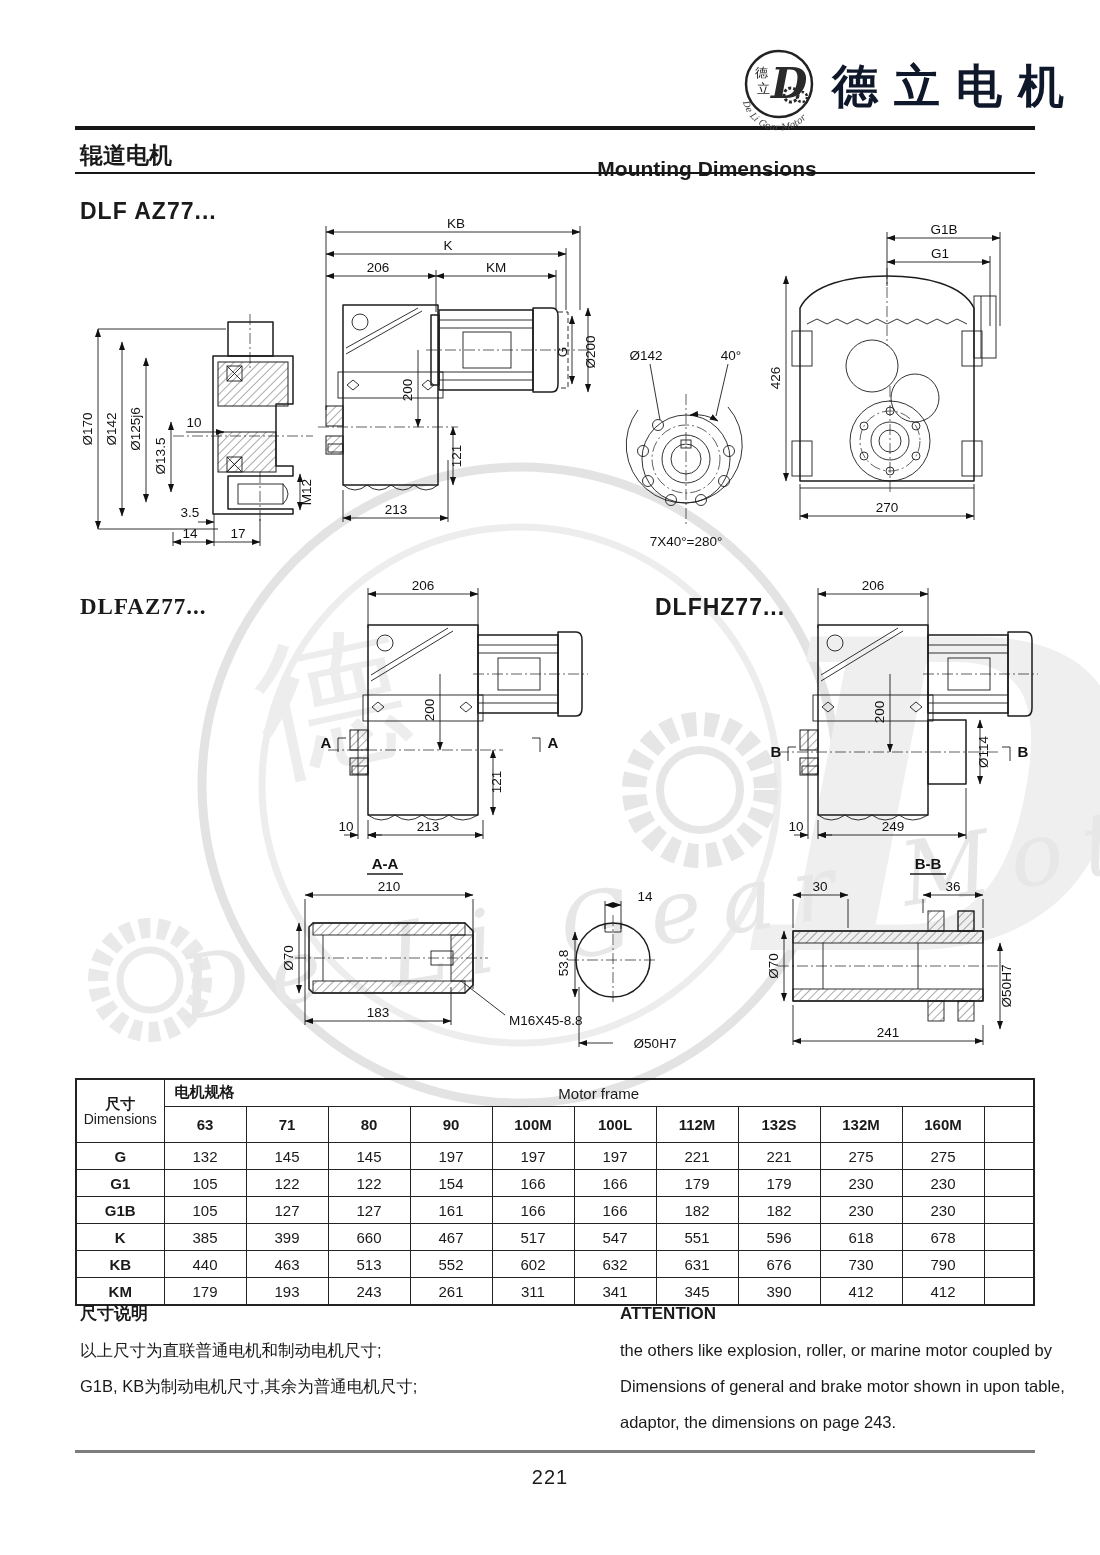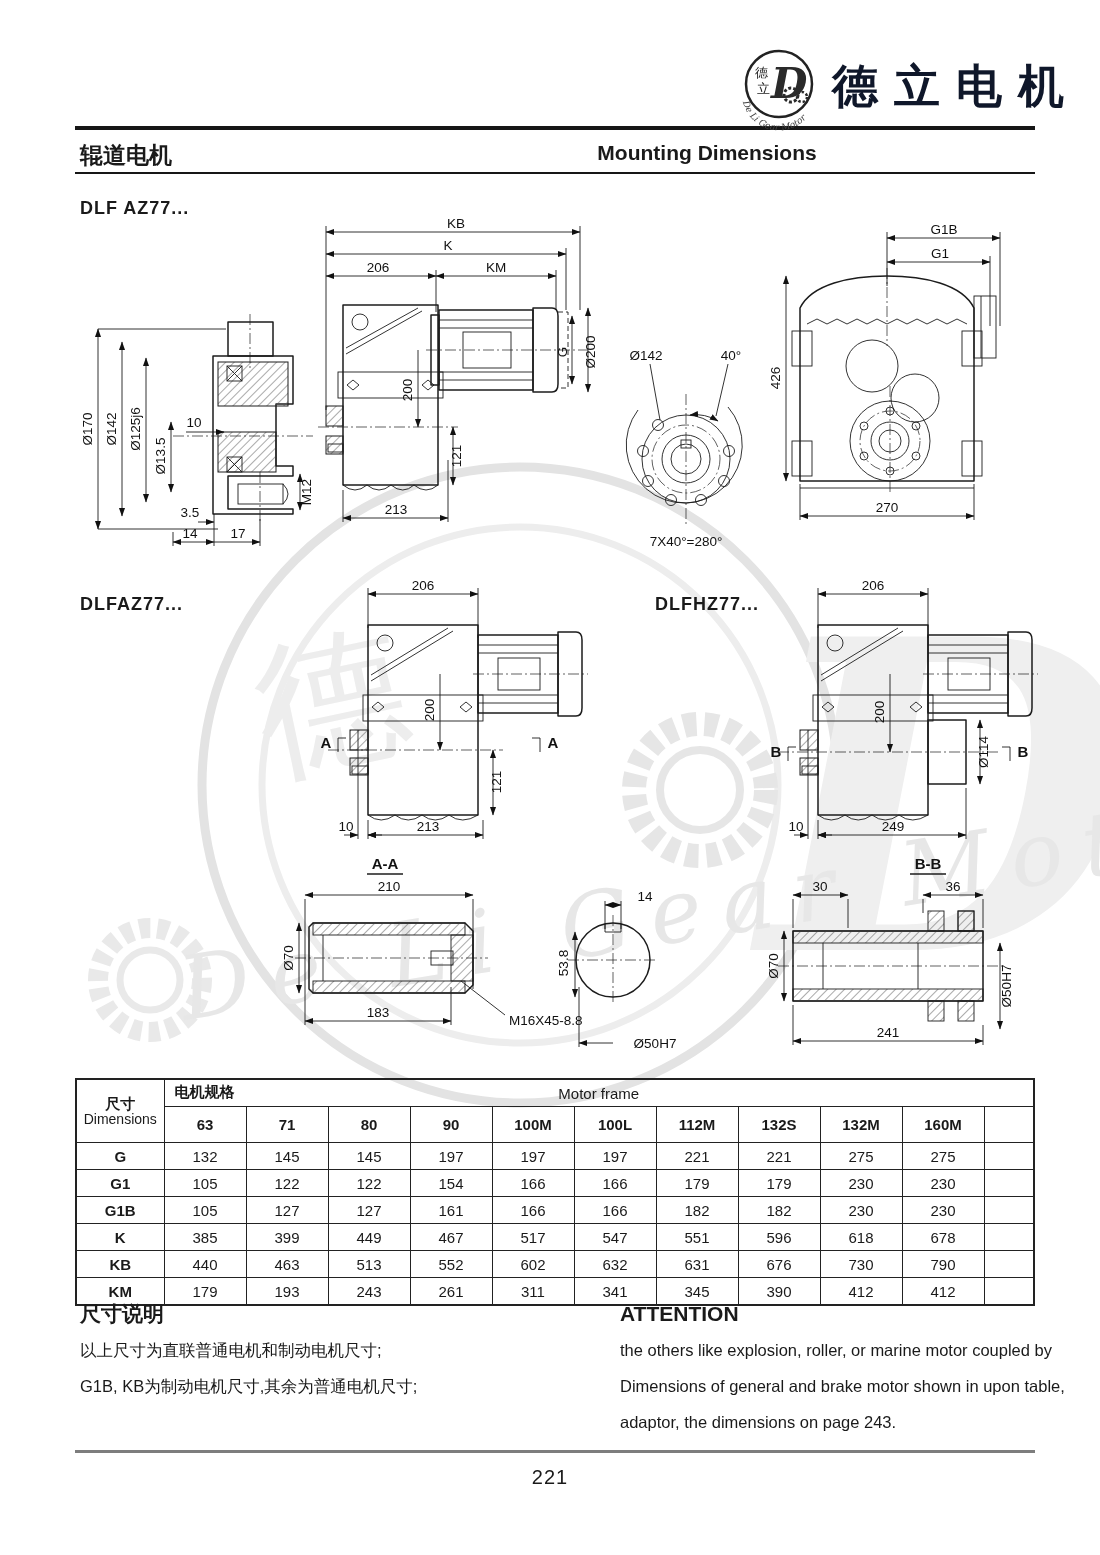--- a/index.html
+++ b/index.html
@@ -2,22 +2,22 @@
 <html><head>
 <meta charset="utf-8">
 <style>
   html,body{margin:0;padding:0;background:#9a9a9a;}
   .page{position:relative;width:1100px;height:1555px;background:#ffffff;overflow:hidden;
         font-family:"Liberation Sans",sans-serif;color:#1a1a1a;}
   .abs{position:absolute;}
   .rule{position:absolute;background:#161616;}
   .brand{font-family:"DejaVu Serif",serif;font-weight:bold;font-size:46px;letter-spacing:16px;color:#0f172a;}
   .title-cn{font-size:23px;font-weight:bold;}
-  .title-en{font-size:21px;font-weight:bold;}
-  .dlabel{font-size:18px;font-weight:bold;letter-spacing:1px;}
+  .title-en{font-size:21px;font-weight:bold;margin-top:16px;}
+  .dlabel{font-size:23px;font-weight:bold;letter-spacing:1px;}
   svg{position:absolute;overflow:visible;}
   .dl{stroke:#1c1c1c;stroke-width:1.5;fill:none;stroke-linejoin:round;}
   .tl{stroke:#1c1c1c;stroke-width:0.9;fill:none;}
   .dm{stroke:#1c1c1c;stroke-width:0.9;fill:none;}
   .cl{stroke:#1c1c1c;stroke-width:0.7;fill:none;stroke-dasharray:11 3 2 3;}
   .dt{font:13.5px "Liberation Sans",sans-serif;fill:#111;}
   .dtb{font:bold 15px "Liberation Sans",sans-serif;fill:#111;}
   
   .dimtable{position:absolute;left:75px;top:1078px;width:960px;border-collapse:collapse;
             font-size:15px;table-layout:fixed;background:transparent;}
@@ -26,21 +26,21 @@
   .dimtable{border:2px solid #222;}
   .dimtable .hdr1{height:26px;}
   .dimtable .hdr2{height:36px;}
   .speccell{position:relative;text-align:center;font-weight:normal;}
   .speccn{position:absolute;left:10px;top:3px;font-weight:bold;font-size:15px;}
   .rowlab{font-weight:bold;}
   .dimhead{font-weight:bold;font-size:15px;line-height:15px;}
   .dimhead .en{font-weight:normal;font-size:14px;}
   
   .notes{position:absolute;top:1296px;font-size:16.5px;line-height:36px;}
-  .notes .nt{font-weight:bold;font-size:21px;}
+  .notes .nt{font-weight:bold;font-size:17px;}
   .pagenum{position:absolute;left:0;width:1100px;text-align:center;top:1466px;font-size:20px;letter-spacing:1px;}
 </style>
 </head>
 <body>
 
 <div class="page">
 
   <svg width="1100" height="1555" viewBox="0 0 1100 1555" style="left:0;top:0;z-index:0;">
     <circle cx="520" cy="785" r="318" fill="none" stroke="#e3e3e3" stroke-width="9"></circle>
     <circle cx="520" cy="785" r="258" fill="none" stroke="#ededed" stroke-width="7"></circle>
@@ -273,21 +273,21 @@
     <g>
       <line class="dm" x1="14" y1="50" x2="14" y2="255" marker-start="url(#ar4)" marker-end="url(#ar4)"></line>
       <text class="dt" transform="rotate(-90 8 152)" x="8" y="152" text-anchor="middle">426</text>
       <line class="dm" x1="28" y1="290" x2="202" y2="290" marker-start="url(#ar4)" marker-end="url(#ar4)"></line>
       <text class="dt" x="115" y="286" text-anchor="middle">270</text>
       <line class="tl" x1="28" y1="258" x2="28" y2="294"></line>
         <line class="tl" x1="202" y1="258" x2="202" y2="294"></line>
     </g>
   </svg>
 
-  <div class="abs dlabel" style="left:80px;top:594px;z-index:2;">DLFAZ77...</div>
+  <div class="abs dlabel" style="left:80px;top:594px;z-index:2;font-family:Liberation Serif, serif;">DLFAZ77...</div>
   <div class="abs dlabel" style="left:655px;top:594px;z-index:2;">DLFHZ77...</div>
 
   <svg width="300" height="272" viewBox="0 0 300 272" style="left:288px;top:580px;z-index:1;">
     <defs>
       <marker id="ar5" viewBox="0 0 10 10" refX="9" refY="5" markerWidth="10" markerHeight="10" orient="auto-start-reverse">
           <path d="M0,1.6 L9.5,5 L0,8.4 z" fill="#111"></path>
         </marker>
       <pattern id="h5" width="6" height="6" patternUnits="userSpaceOnUse" patternTransform="rotate(45)">
           <line x1="0" y1="0" x2="0" y2="6" stroke="#555" stroke-width="1"></line>
         </pattern>
@@ -559,21 +559,21 @@
       <td>182</td>
       <td>182</td>
       <td>230</td>
       <td>230</td>
       <td></td>
     </tr>
     <tr>
       <td class="rowlab">K</td>
       <td>385</td>
       <td>399</td>
-      <td>449</td>
+      <td>660</td>
       <td>467</td>
       <td>517</td>
       <td>547</td>
       <td>551</td>
       <td>596</td>
       <td>618</td>
       <td>678</td>
       <td></td>
     </tr>
     <tr>

